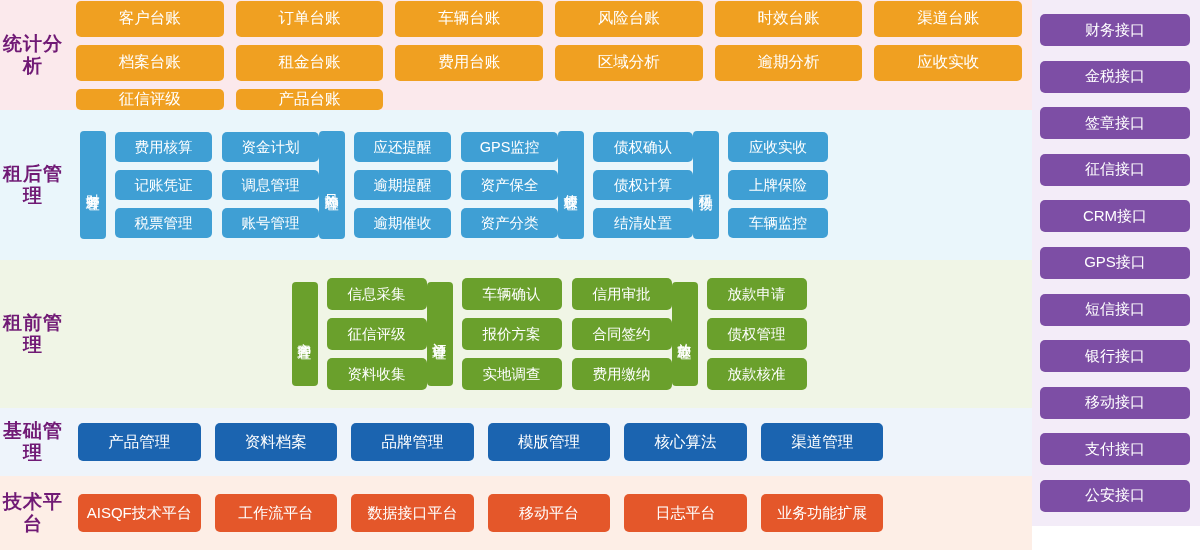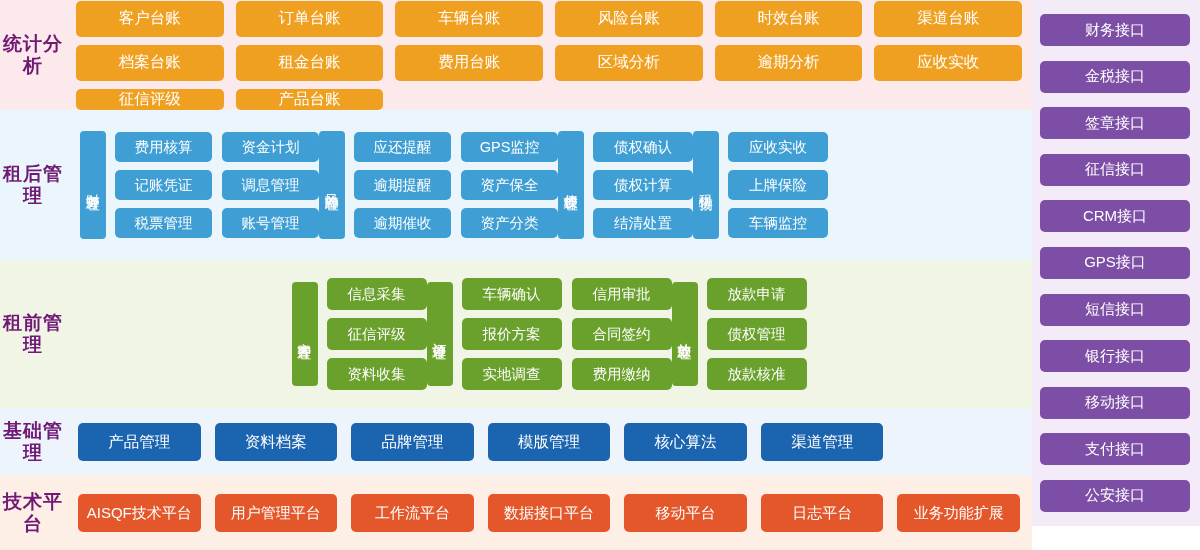--- a/index.html
+++ b/index.html
@@ -312,21 +312,20 @@
           <div class="pill">渠道管理</div>
         </div>
       </div>
     </div>
 
     <div class="band band-tech">
       <div class="band-label">技术平台</div>
       <div class="band-body">
         <div class="tech-grid">
           <div class="pill">AISQF技术平台</div>
-          <div class="pill">用户管理平台</div>
           <div class="pill">工作流平台</div>
           <div class="pill">数据接口平台</div>
           <div class="pill">移动平台</div>
           <div class="pill">日志平台</div>
           <div class="pill">业务功能扩展</div>
         </div>
       </div>
     </div>
 
   </div>

